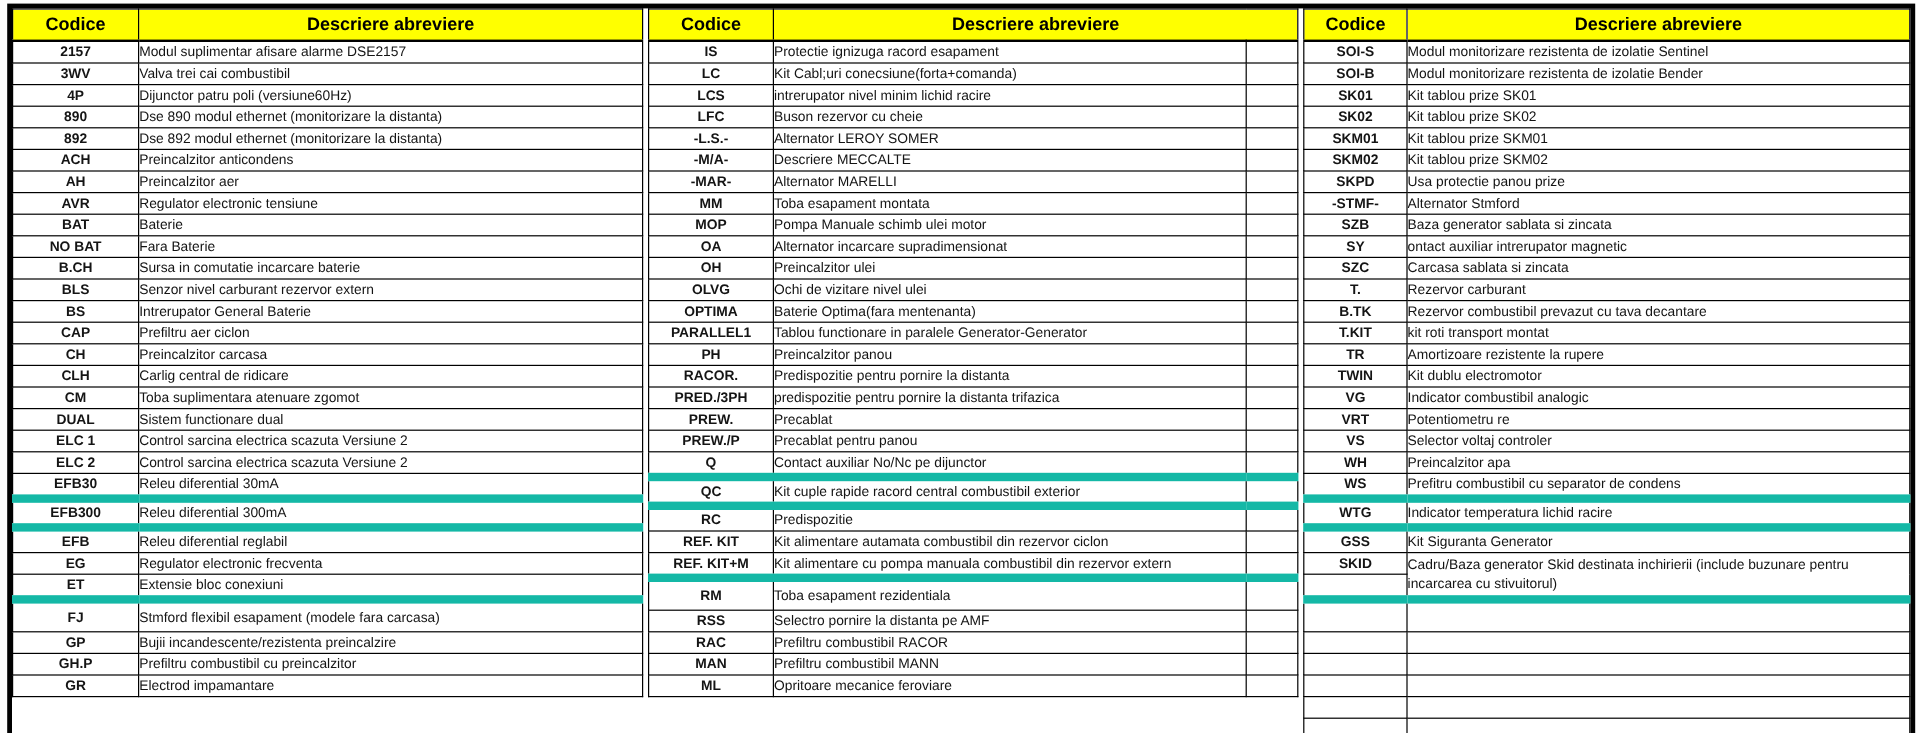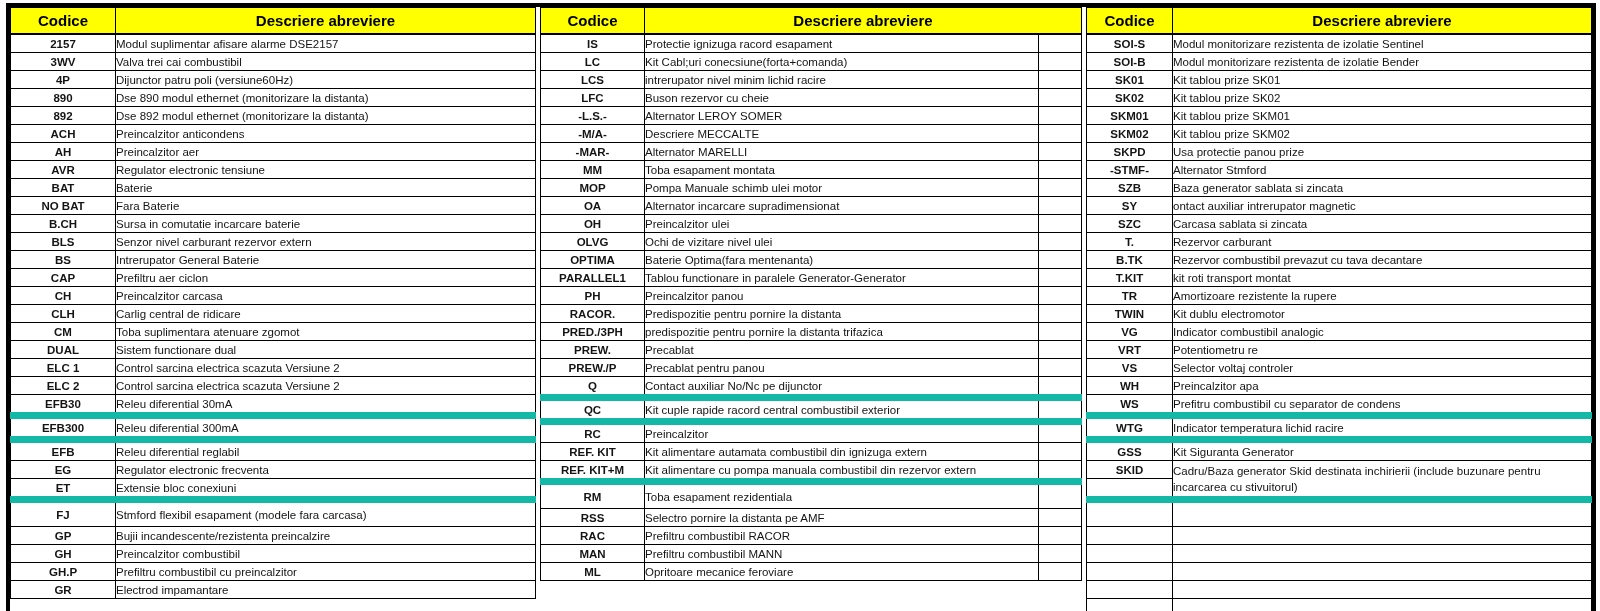--- a/index.html
+++ b/index.html
@@ -179,24 +179,20 @@
           <td class="code">ET</td>
           <td class="desc">Extensie bloc conexiuni</td>
         </tr>
         <tr class="tall thick-top">
           <td class="code">FJ</td>
           <td class="desc">Stmford flexibil esapament (modele fara carcasa)</td>
         </tr>
         <tr>
           <td class="code">GP</td>
           <td class="desc">Bujii incandescente/rezistenta preincalzire</td>
-        </tr>
-        <tr>
-          <td class="code">GH</td>
-          <td class="desc">Preincalzitor combustibil</td>
         </tr>
         <tr>
           <td class="code">GH.P</td>
           <td class="desc">Prefiltru combustibil cu preincalzitor</td>
         </tr>
         <tr>
           <td class="code">GR</td>
           <td class="desc">Electrod impamantare</td>
         </tr>
       </tbody>
@@ -317,26 +313,26 @@
           <td class="desc">Contact auxiliar No/Nc pe dijunctor</td>
           <td class="spacer"></td>
         </tr>
         <tr class="thick-top">
           <td class="code">QC</td>
           <td class="desc">Kit cuple rapide racord central combustibil exterior</td>
           <td class="spacer"></td>
         </tr>
         <tr class="thick-top">
           <td class="code">RC</td>
-          <td class="desc">Preincalzitor</td>
+          <td class="desc">Predispozitie</td>
           <td class="spacer"></td>
         </tr>
         <tr>
           <td class="code">REF. KIT</td>
-          <td class="desc">Kit alimentare autamata combustibil din ignizuga extern</td>
+          <td class="desc">Kit alimentare autamata combustibil din rezervor ciclon</td>
           <td class="spacer"></td>
         </tr>
         <tr>
           <td class="code">REF. KIT+M</td>
           <td class="desc">Kit alimentare cu pompa manuala combustibil din rezervor extern</td>
           <td class="spacer"></td>
         </tr>
         <tr class="tall thick-top">
           <td class="code">RM</td>
           <td class="desc">Toba esapament rezidentiala</td>

